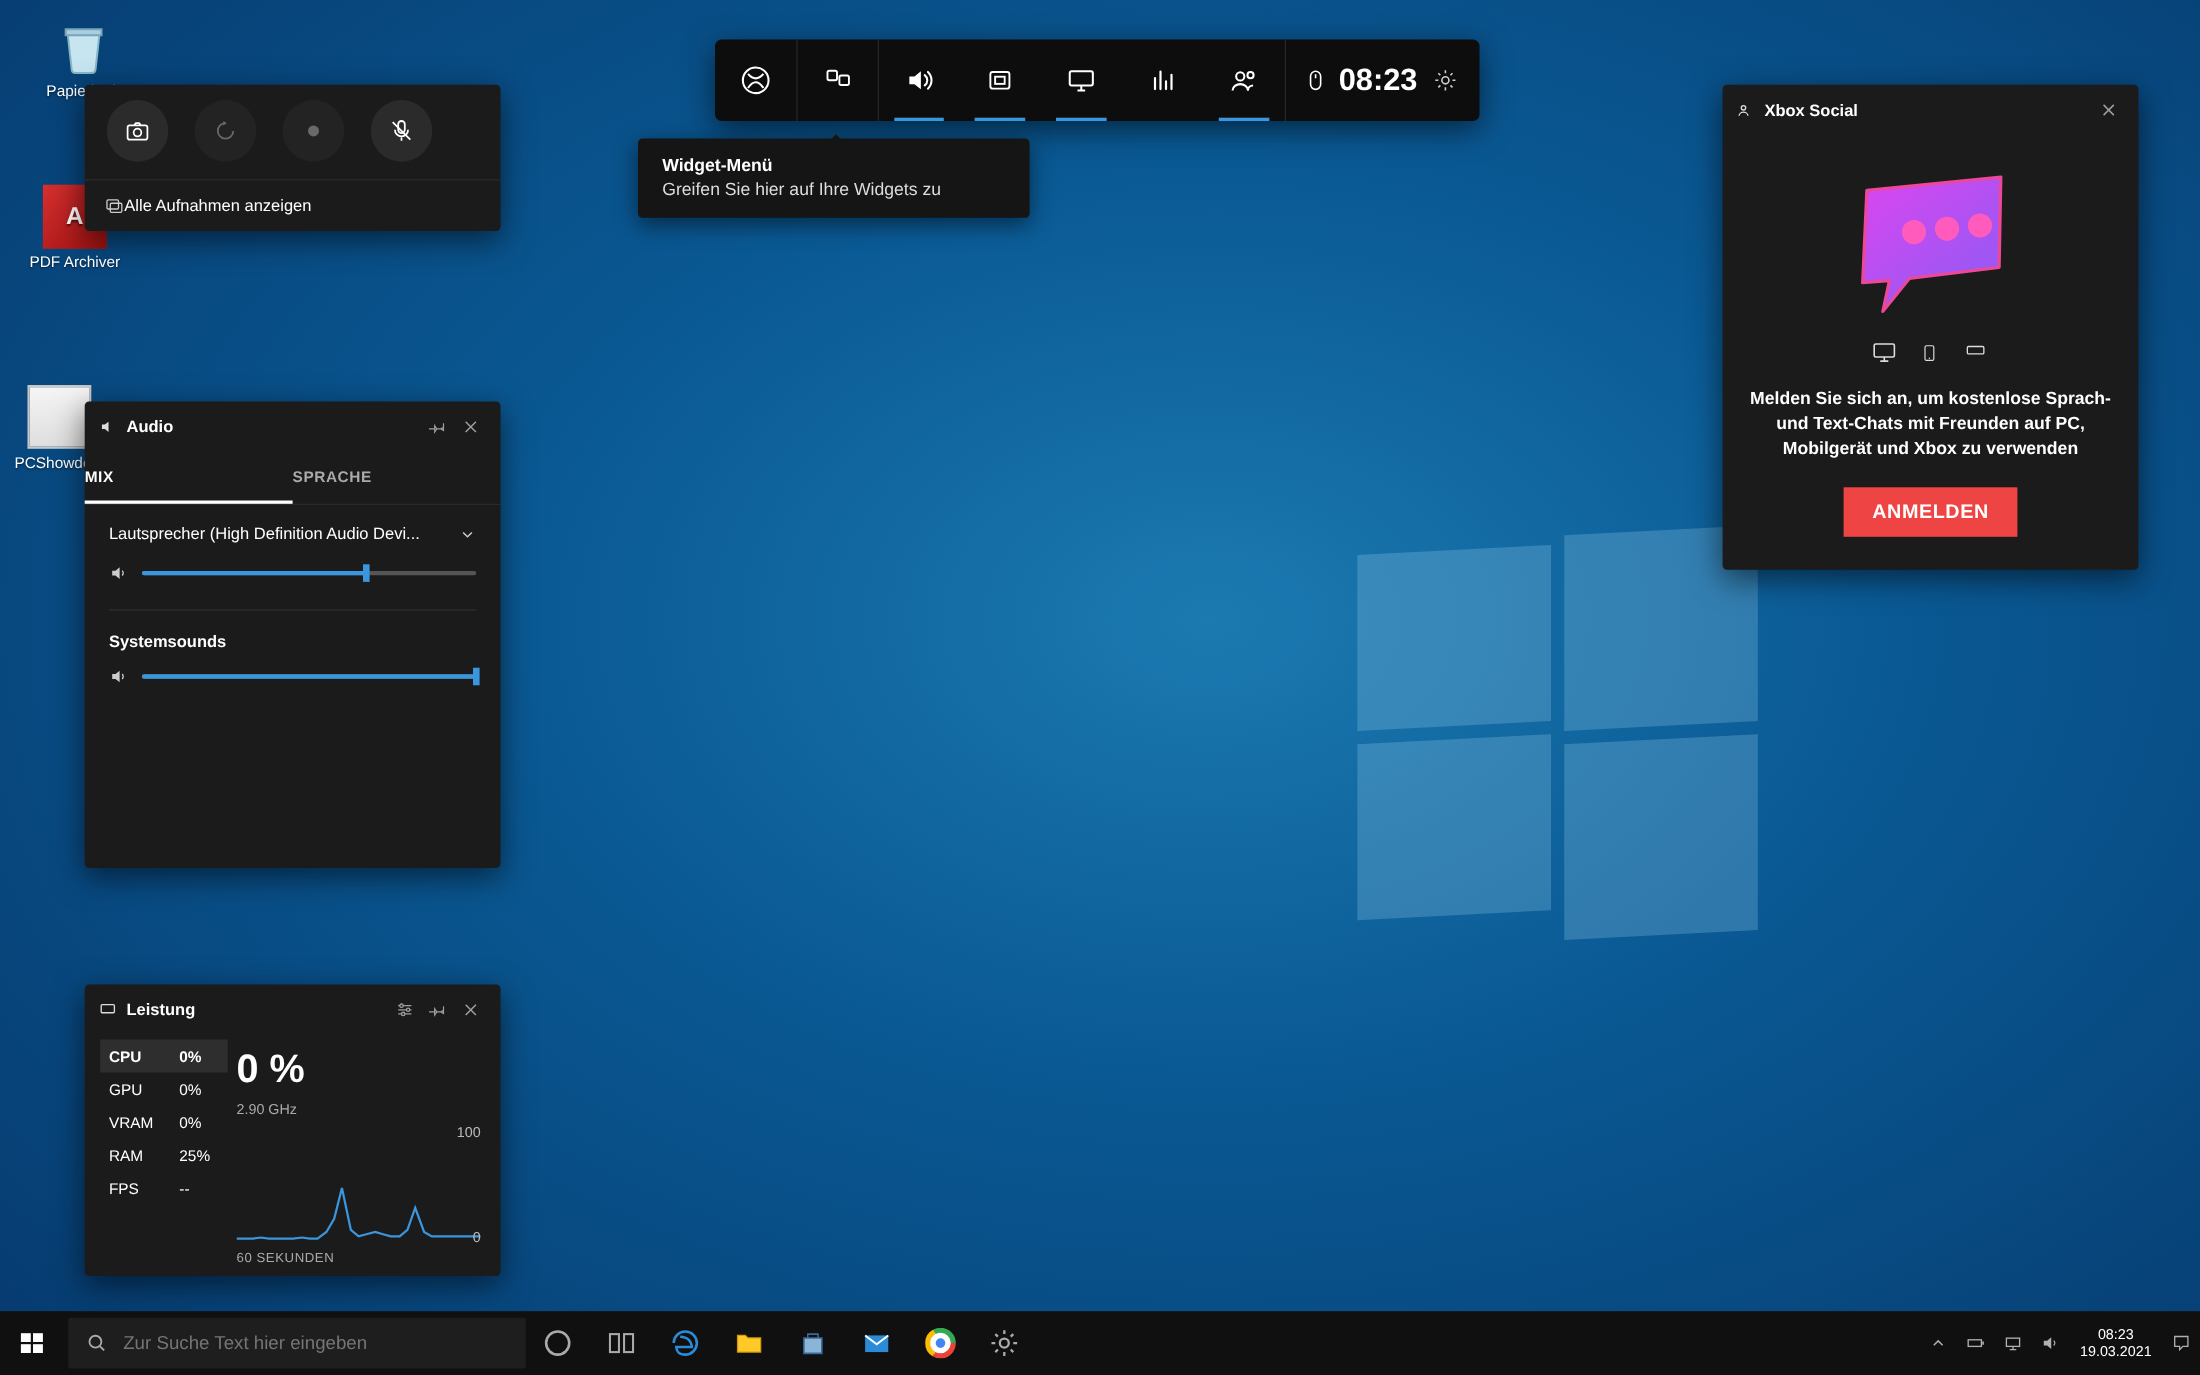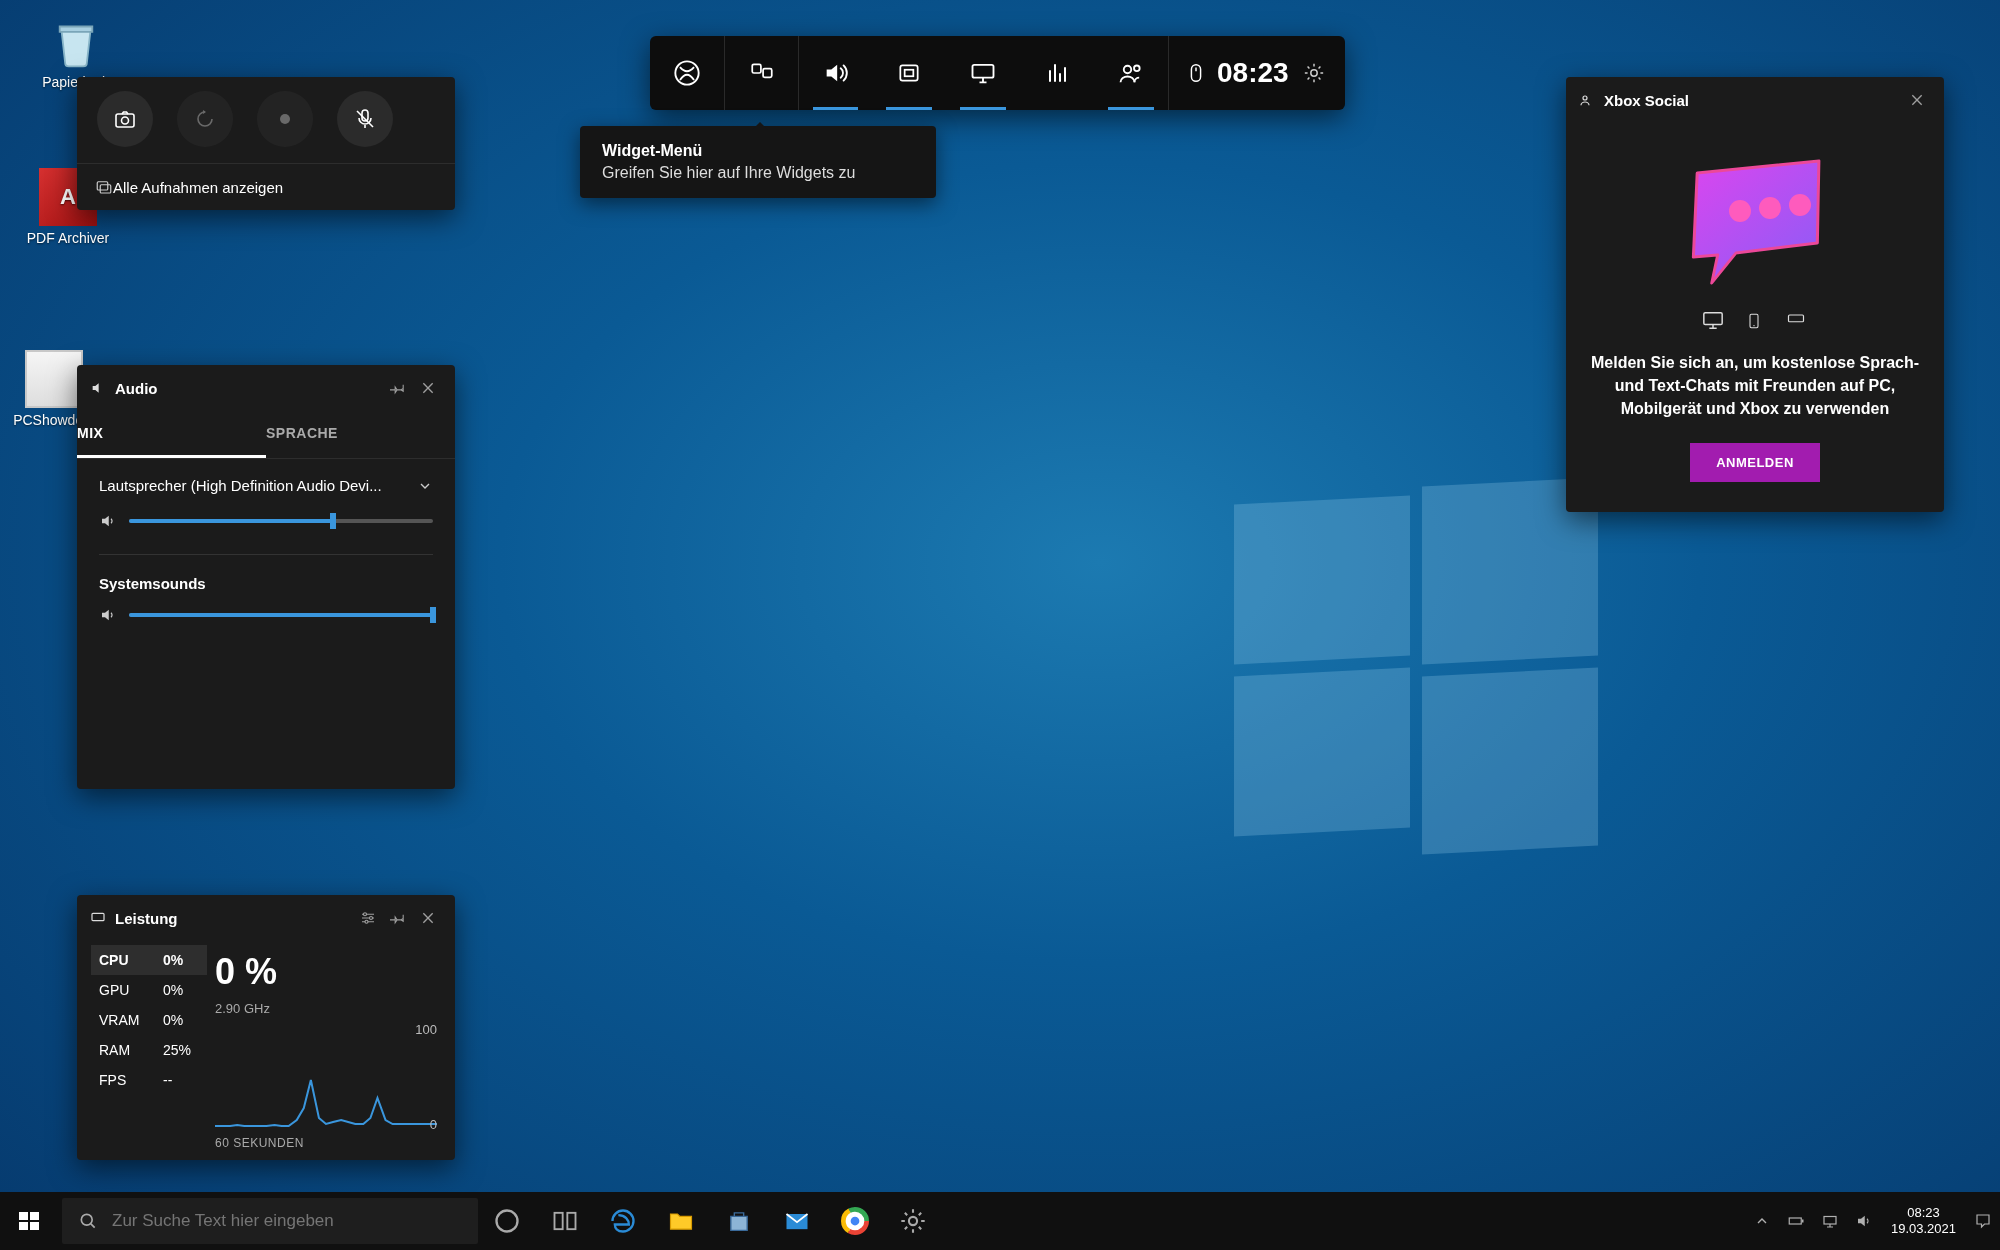--- a/index.html
+++ b/index.html
@@ -76,21 +76,21 @@
 .tooltip { position: absolute; left: 580px; top: 126px; background: #151515; padding: 16px 22px; border-radius: 4px; min-width: 356px; box-shadow: 0 6px 20px rgba(0,0,0,.5); }
 .tooltip::before { content: ""; position: absolute; top: -12px; left: 172px; border: 8px solid transparent; border-bottom-color: #151515; }
 .tooltip .tt-title { font-weight: 700; font-size: 16px; margin-bottom: 4px; }
 .tooltip .tt-body { font-size: 16px; color: #ddd; }
 
 .social { left: 1530px; top: 77px; width: 378px; margin-left: 36px; }
 .social-body { padding: 24px 22px 30px; text-align: center; }
 .social-illus { width: 170px; height: 140px; margin: 6px auto 16px; position: relative; }
 .devices { display: flex; gap: 20px; justify-content: center; margin-bottom: 18px; }
 .social-text { font-size: 16px; font-weight: 600; line-height: 1.45; margin-bottom: 22px; }
-.btn-signin { display: inline-block; padding: 12px 26px; background: #a21caf; font-size: 13px; font-weight: 700; letter-spacing: .5px; cursor: pointer; }
+.btn-signin { display: inline-block; padding: 12px 26px; background: #ef4444; font-size: 18px; font-weight: 700; letter-spacing: .5px; cursor: pointer; }
 
 .taskbar { position: absolute; left: 0; bottom: 0; height: 58px; width: 100%; background: #101010; display: flex; align-items: center; justify-content: flex-end; }
 .start { width: 58px; height: 58px; display: flex; align-items: center; justify-content: center; cursor: pointer; }
 .start svg { width: 24px; height: 24px; }
 .searchbox { width: 416px; height: 46px; background: #1e1e1e; margin-left: 4px; display: flex; align-items: center; padding: 0 16px; gap: 14px; border-radius: 2px; }
 .searchbox input { flex: 1; background: transparent; border: 0; outline: 0; color: #ccc; font-size: 17px; }
 .tbaricon { width: 58px; height: 58px; display: flex; align-items: center; justify-content: center; cursor: pointer; }
 .tbaricon svg, .tbaricon .ic { width: 28px; height: 28px; }
 .tray { margin-left: auto; display: flex; align-items: center; height: 100%; }
 .tray .tic { width: 34px; height: 58px; display: flex; align-items: center; justify-content: center; cursor: pointer; opacity: .85; }

